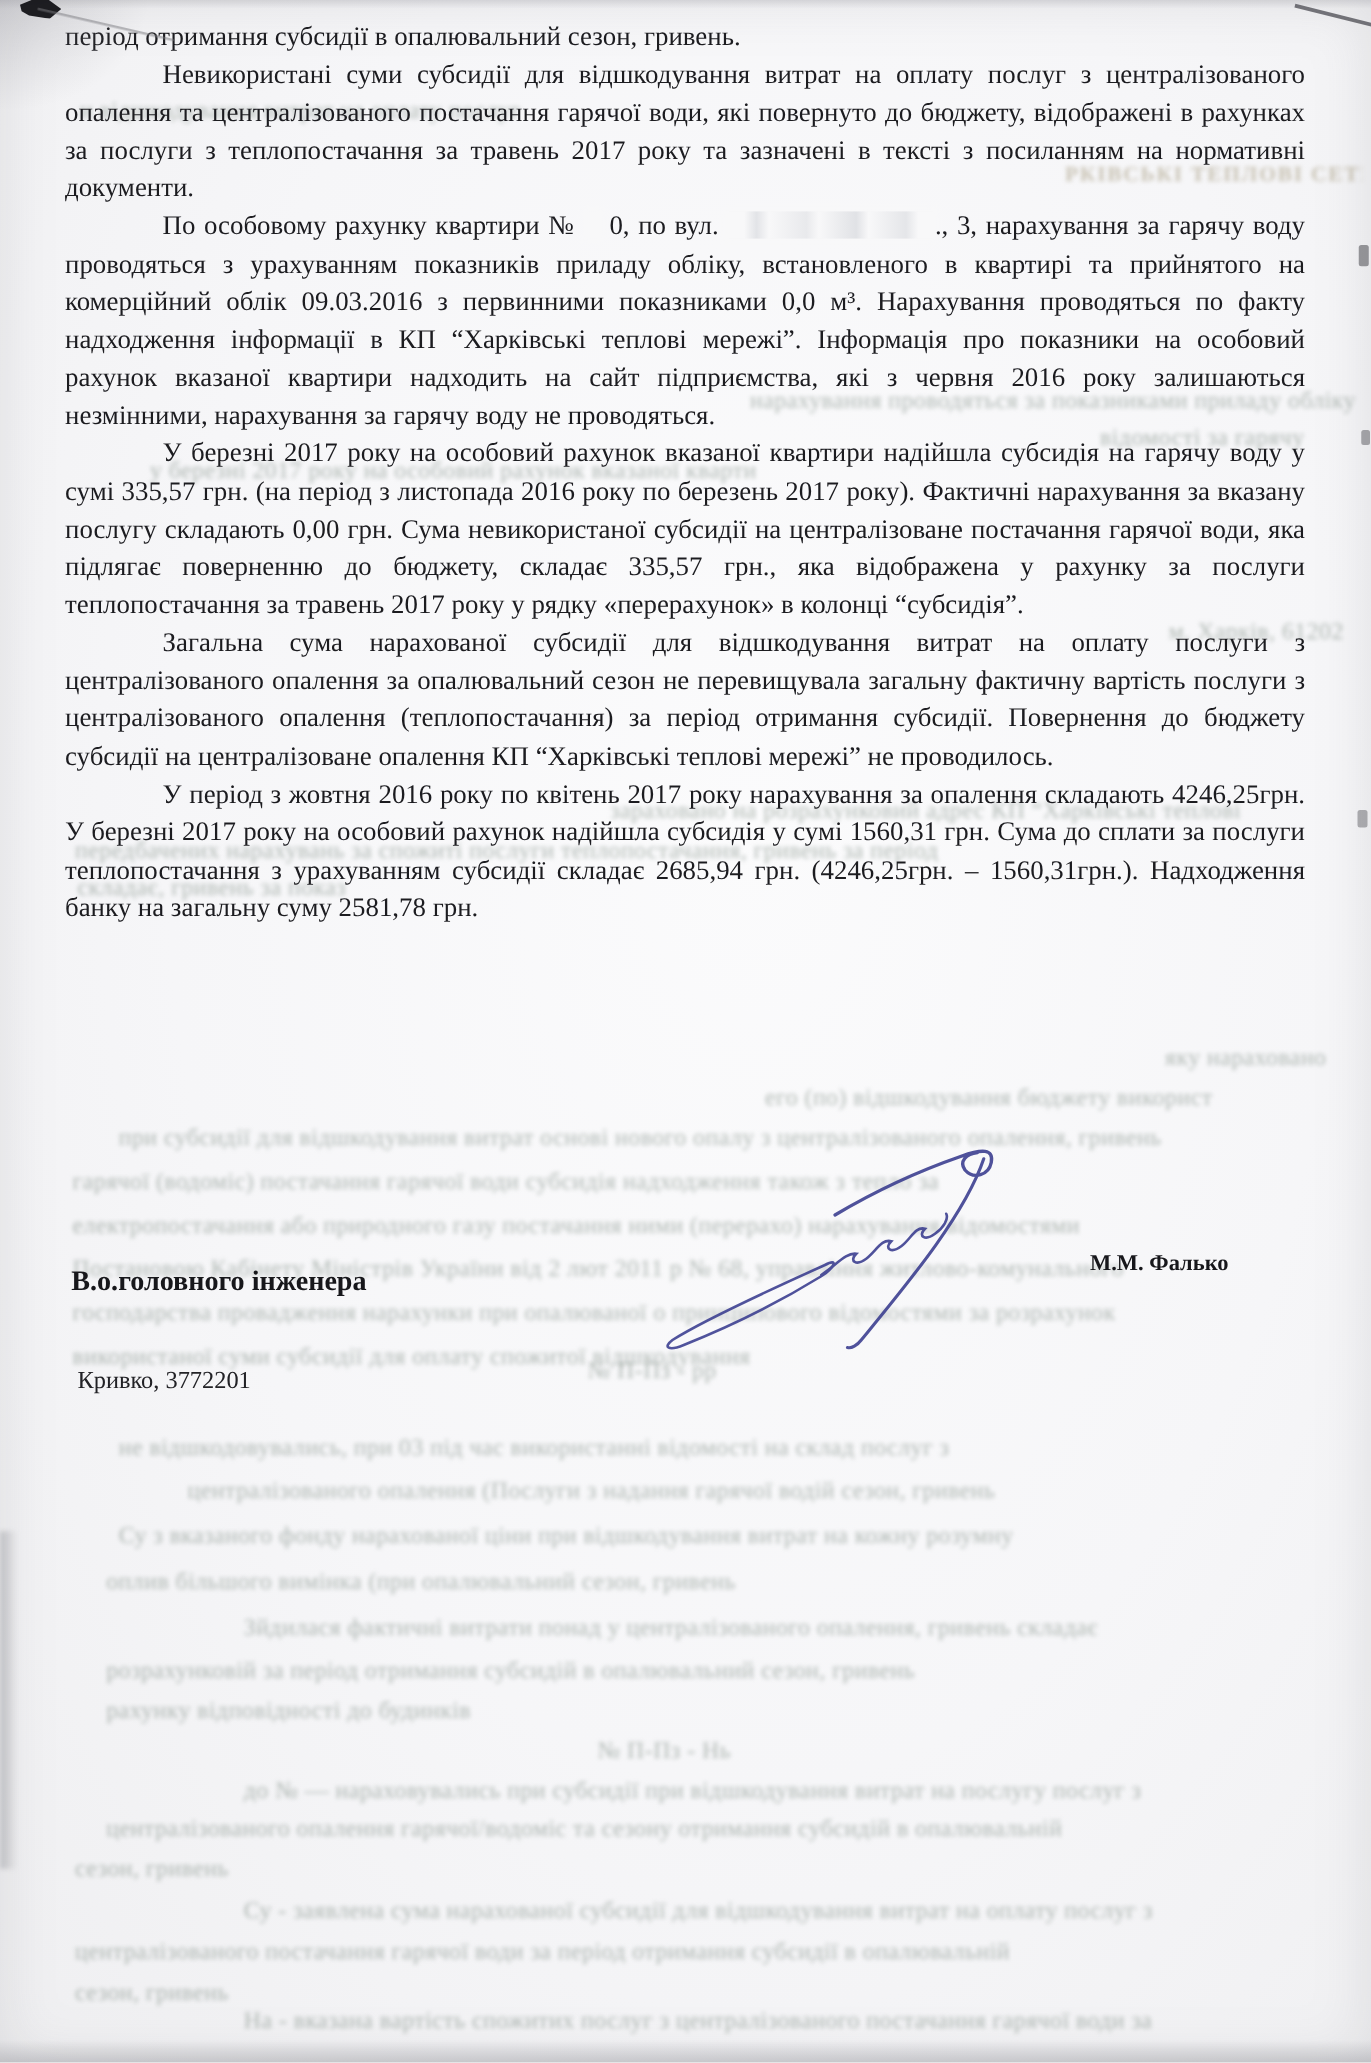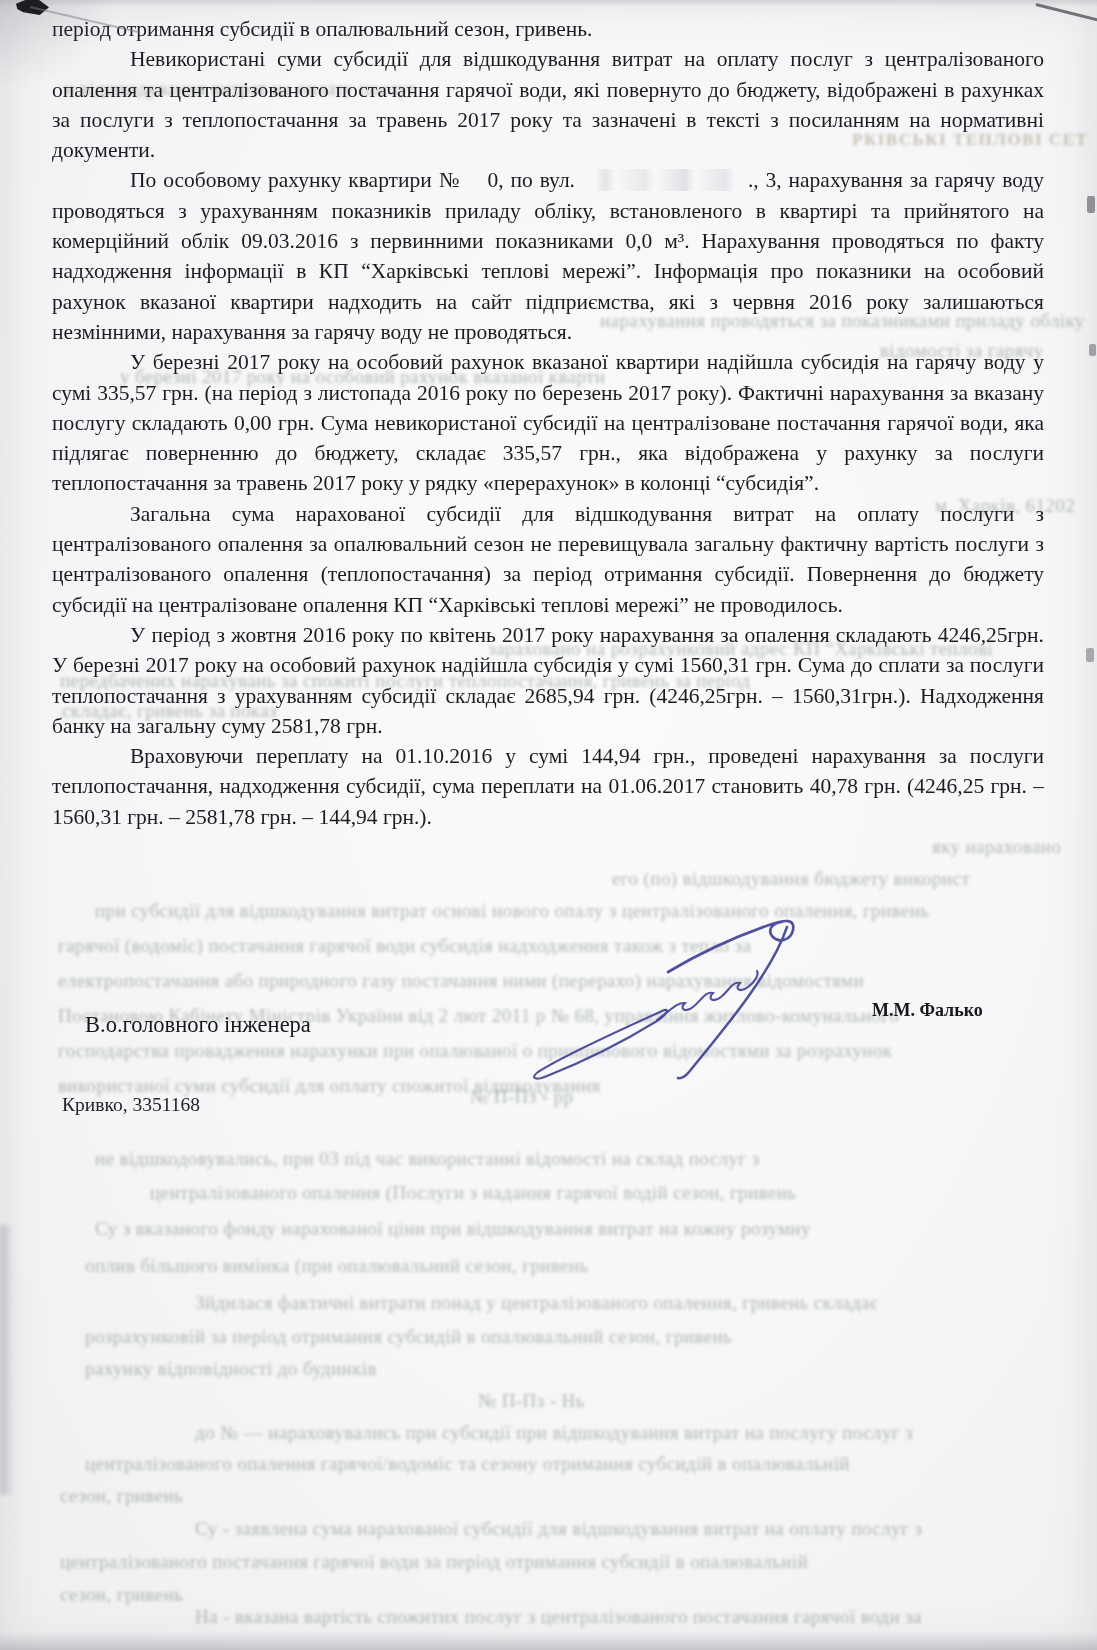--- a/index.html
+++ b/index.html
@@ -30,21 +30,21 @@
   .redact-sm{width:13px;}
   .redact-lg{
     width:166px;
     background-image:linear-gradient(90deg,
       transparent 8%, rgba(150,156,168,.22) 14%, transparent 20%,
       rgba(150,156,168,.16) 38%, transparent 44%,
       rgba(150,156,168,.24) 62%, transparent 68%,
       rgba(150,156,168,.20) 86%, transparent 92%);
   }
   
-  .signer-role{position:absolute;left:57px;top:1012px;font-weight:normal;font-size:22.5px;color:#17171b;margin-left:28px;}
+  .signer-role{position:absolute;left:57px;top:1012px;font-weight:bold;font-size:22.5px;color:#17171b;}
   .signer-name{position:absolute;left:872px;top:1000px;font-weight:bold;font-size:18px;color:#17171b;}
   .executor{position:absolute;left:62px;top:1094px;font-size:19.5px;color:#222226;}
   .signature-svg{position:absolute;left:500px;top:860px;width:400px;height:240px;z-index:6;}
   
   .bleed-layer{position:absolute;inset:0;z-index:1;}
   .bleed-line{
     position:absolute;white-space:nowrap;overflow:hidden;
     font-size:19px;letter-spacing:.4px;
     color:rgba(126,139,131,.58);
     filter:blur(1.7px);
@@ -147,26 +147,25 @@
   <div class="artifact left-smudge"></div>
 
   <div class="text-layer">
     <div class="body-text">
       <p class="noindent">період отримання субсидії в опалювальний сезон, гривень.</p>
       <p>Невикористані суми субсидії для відшкодування витрат на оплату послуг з централізованого опалення та централізованого постачання гарячої води, які повернуто до бюджету, відображені в рахунках за послуги з теплопостачання за травень 2017 року та зазначені в тексті з посиланням на нормативні документи.</p>
       <p><span>По особовому рахунку квартири № </span><span class="redact redact-sm"></span><span> 0, по вул. </span><span class="redact redact-lg"></span><span>., 3, нарахування за гарячу воду проводяться з урахуванням показників приладу обліку, встановленого в квартирі та прийнятого на комерційний облік 09.03.2016 з первинними показниками 0,0 м³. Нарахування проводяться по факту надходження інформації в КП “Харківські теплові мережі”. Інформація про показники на особовий рахунок вказаної квартири надходить на сайт підприємства, які з червня 2016 року залишаються незмінними, нарахування за гарячу воду не проводяться.</span></p>
       <p>У березні 2017 року на особовий рахунок вказаної квартири надійшла субсидія на гарячу воду у сумі 335,57 грн. (на період з листопада 2016 року по березень 2017 року). Фактичні нарахування за вказану послугу складають 0,00 грн. Сума невикористаної субсидії на централізоване постачання гарячої води, яка підлягає поверненню до бюджету, складає 335,57 грн., яка відображена у рахунку за послуги теплопостачання за травень 2017 року у рядку «перерахунок» в колонці “субсидія”.</p>
       <p>Загальна сума нарахованої субсидії для відшкодування витрат на оплату послуги з централізованого опалення за опалювальний сезон не перевищувала загальну фактичну вартість послуги з централізованого опалення (теплопостачання) за період отримання субсидії. Повернення до бюджету субсидії на централізоване опалення КП “Харківські теплові мережі” не проводилось.</p>
       <p>У період з жовтня 2016 року по квітень 2017 року нарахування за опалення складають 4246,25грн. У березні 2017 року на особовий рахунок надійшла субсидія у сумі 1560,31 грн. Сума до сплати за послуги теплопостачання з урахуванням субсидії складає 2685,94 грн. (4246,25грн. – 1560,31грн.). Надходження банку на загальну суму 2581,78 грн.</p>
-      <p>Враховуючи переплату на 01.10.2016 у сумі 144,94 грн., проведені нарахування за послуги теплопостачання, надходження субсидії, сума переплати на 01.06.2017 становить 40,78 грн. (4246,25 грн. – 1560,31 грн. – 2581,78 грн. – 144,94 грн.).</p>
     </div>
 
     <div class="signer-role">В.о.головного інженера</div>
     <div class="signer-name">М.М. Фалько</div>
-    <div class="executor">Кривко, 3351168</div>
+    <div class="executor">Кривко, 3772201</div>
   </div>
 
   <svg class="signature-svg" viewBox="0 0 400 240">
     <g fill="none" stroke="#383b8e" stroke-linecap="round" opacity="0.88">
       <path stroke-width="2.1" d="M160 152 C120 170 60 198 38 212 C30 218 35 221 47 216 C90 199 131 177 157 161 C168 154 171 146 160 152"></path>
       <path stroke-width="2.1" d="M157 160 C170 151 177 142 185 143 C179 149 185 153 193 147 C201 141 205 131 213 133 C207 139 213 143 221 137 C229 131 232 121 240 123 C234 129 240 133 248 127 C255 122 259 115 257 111"></path>
       <path stroke-width="2.7" d="M168 112 C205 90 243 74 269 65 C286 59 295 59 293 70 C291 80 279 84 272 76 C267 69 273 63 282 62"></path>
       <path stroke-width="2.5" d="M287 67 C272 112 225 168 189 212 C186 216 181 219 178 218"></path>
     </g>
   </svg>

